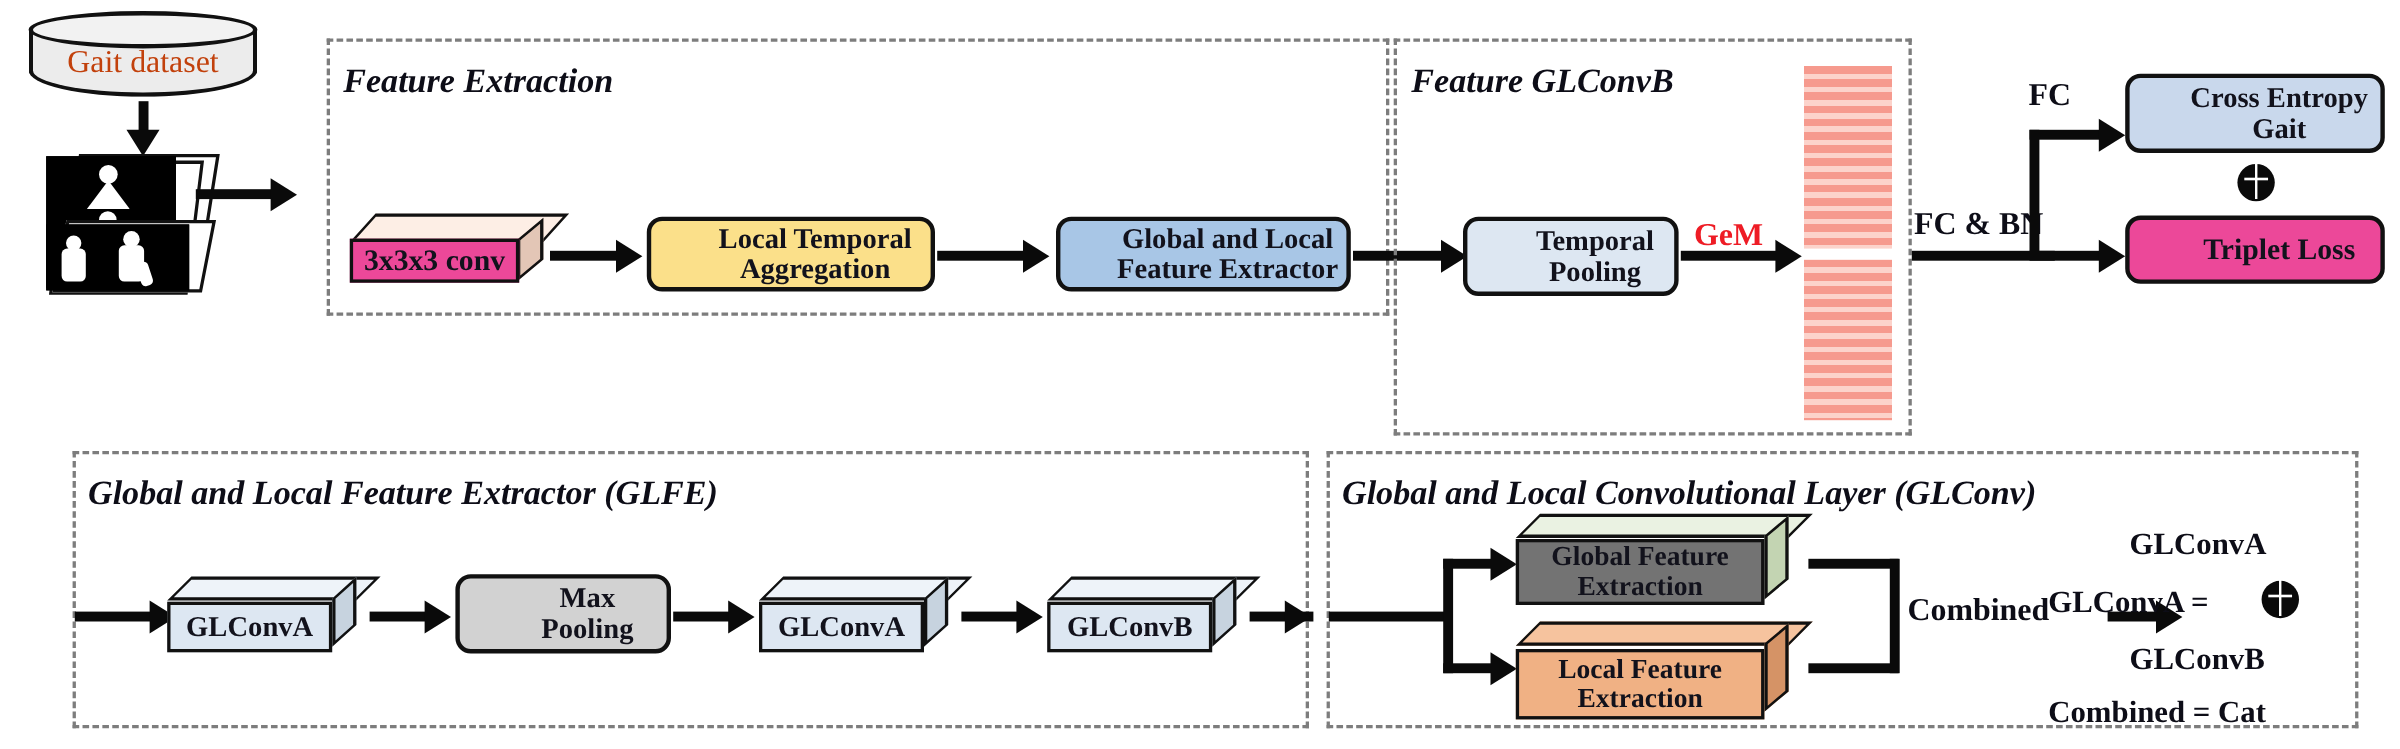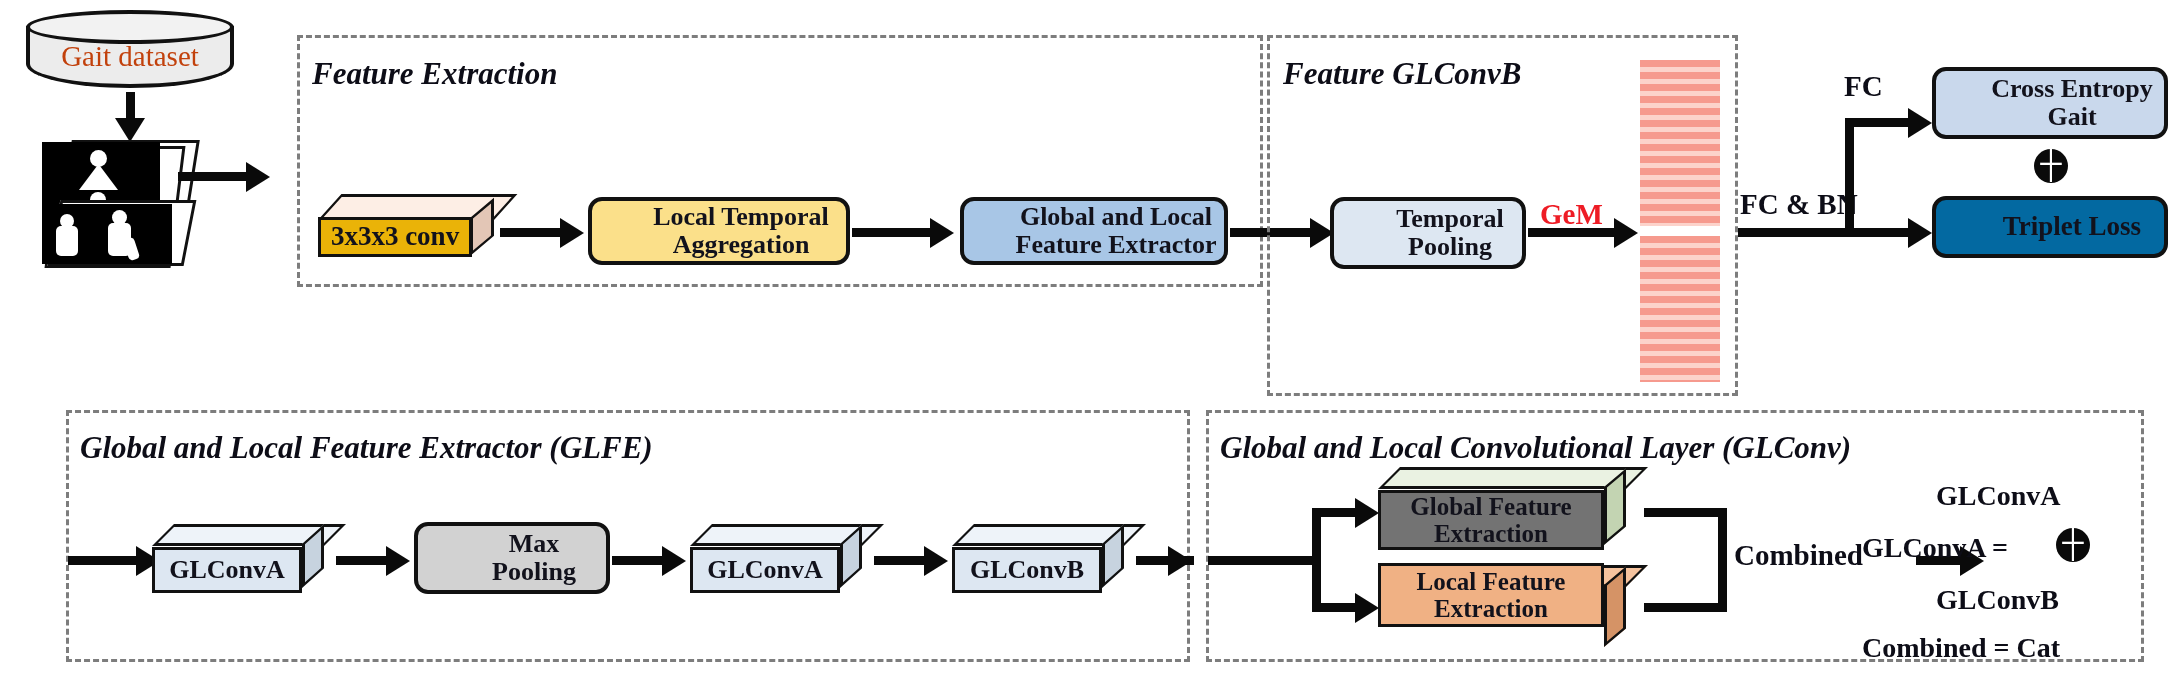--- a/index.html
+++ b/index.html
@@ -112,21 +112,21 @@
   <div class="panel" style="left:297px;top:35px;width:960px;height:246px;"></div>
   <div class="panel-title" style="left:312px;top:58px;">Feature Extraction</div>
 
   <div class="box3d" style="left:318px;top:195px;width:200px;height:62px;">
     <div class="top" style="left:0px;top:-1px;width:176px;height:26px;background:#fdeee5;
                 border:3px solid #111;box-sizing:border-box;
                 transform:skewX(-42deg);transform-origin:bottom left;"></div>
     <div class="side" style="left:152px;top:23px;width:24px;height:38px;background:#e3c6b6;
                 border:3px solid #111;box-sizing:border-box;
                 transform:skewY(-40deg);transform-origin:top left;"></div>
-    <div class="face" style="width:154px;height:40px;background:#eab308;font-size:27px;">
+    <div class="face" style="width:154px;height:40px;background:#ec4899;font-size:27px;">
       <span>3x3x3 conv</span>
     </div>
   </div>
 
   <div class="hline" style="left:500px;top:228px;width:62px;"></div>
   <div class="ahead right" style="left:560px;top:218px;"></div>
 
   <div class="rbox" style="left:588px;top:197px;width:262px;height:68px;background:#fbe08a;font-size:26px;">
     <div>
       <div>Local Temporal</div>
@@ -182,21 +182,21 @@
       <div>Gait</div>
     </div>
   </div>
 
   <div class="pluscircle" style="left:2034px;top:149px;width:34px;height:34px;">
   </div>
   <div class="abs" style="left:2034px;top:143px;width:34px;height:40px;color:#fff;font-size:30px;
               font-weight:bold;display:flex;align-items:center;justify-content:center;
               line-height:1;">┼</div>
 
-  <div class="rbox" style="left:1932px;top:196px;width:236px;height:62px;background:#0369a1;font-size:27px;">
+  <div class="rbox" style="left:1932px;top:196px;width:236px;height:62px;background:#ec4899;font-size:27px;">
     <span>Triplet Loss</span>
   </div>
 
   <div class="panel" style="left:66px;top:410px;width:1118px;height:246px;"></div>
   <div class="panel-title" style="left:80px;top:432px;">Global and Local Feature Extractor (GLFE)</div>
 
   <div class="hline" style="left:68px;top:556px;width:70px;"></div>
   <div class="ahead right" style="left:136px;top:546px;"></div>
 
   <div class="box3d" style="left:152px;top:525px;width:196px;height:68px;">
@@ -274,21 +274,21 @@
                 border:3px solid #111;box-sizing:border-box;
                 transform:skewY(-40deg);transform-origin:top left;"></div>
     <div class="face" style="width:226px;height:60px;background:#737373;font-size:25px;">
       <div>
         <div>Global Feature</div>
         <div>Extraction</div>
       </div>
     </div>
   </div>
 
-  <div class="box3d" style="left:1378px;top:566px;width:270px;height:61px;">
+  <div class="box3d" style="left:1378px;top:566px;width:270px;height:88px;">
     <div class="top" style="left:0px;top:-1px;width:248px;height:22px;background:#f6c39e;
                 border:3px solid #111;box-sizing:border-box;
                 transform:skewX(-45deg);transform-origin:bottom left;"></div>
     <div class="side" style="left:226px;top:19px;width:22px;height:62px;background:#d59366;
                 border:3px solid #111;box-sizing:border-box;
                 transform:skewY(-40deg);transform-origin:top left;"></div>
     <div class="face" style="width:226px;height:64px;background:#f0b184;font-size:25px;">
       <div>
         <div>Local Feature</div>
         <div>Extraction</div>

